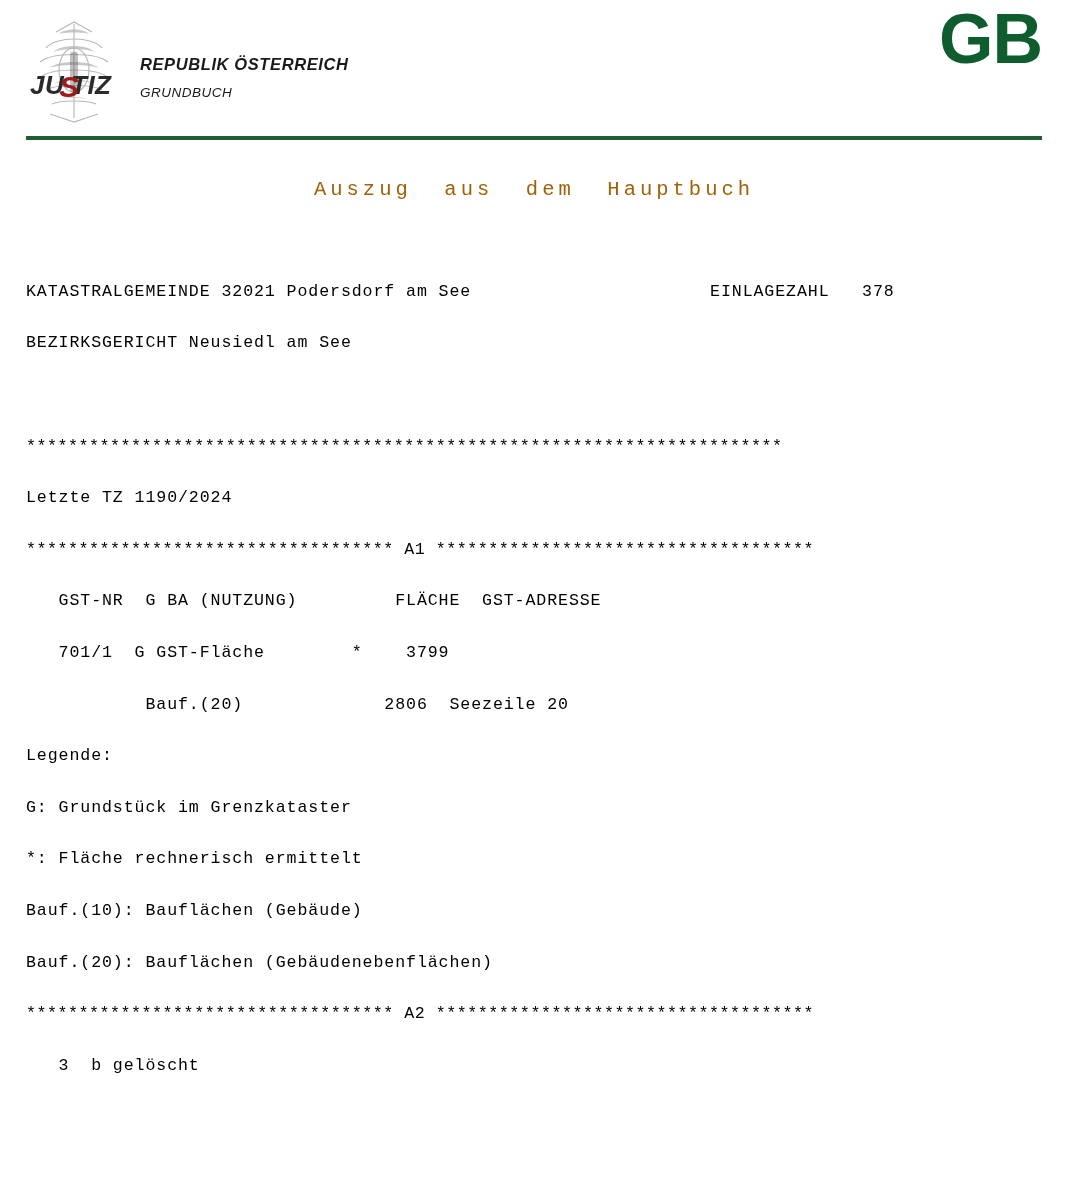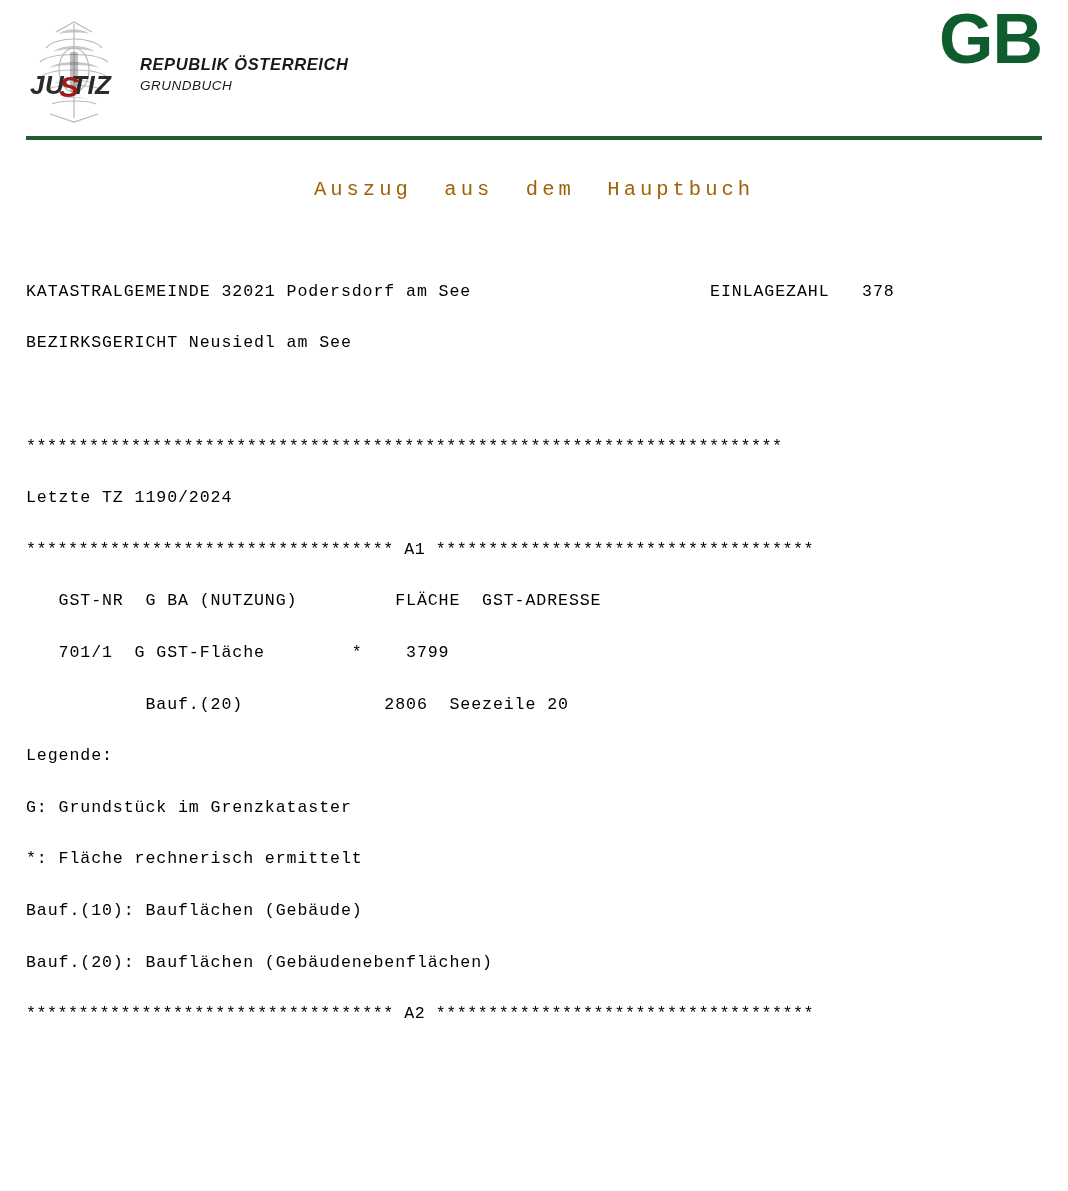--- a/index.html
+++ b/index.html
@@ -53,21 +53,21 @@
     font-weight: bold;
     letter-spacing: 0.6px;
     color: #1a1a1a;
     line-height: 1.25;
   }
   .brand-line2 {
     font-size: 13.5px;
     letter-spacing: 0.5px;
     color: #1a1a1a;
     line-height: 1.4;
-    margin-top: 2px;
+    margin-top: 9px;
   }
 
   .gb-mark {
     position: absolute;
     top: 4px;
     right: 26px;
     font-size: 70px;
     font-weight: bold;
     color: #0f5c2e;
     letter-spacing: -1px;
@@ -161,20 +161,21 @@
 <div class="line stars">*********************************** A1 ************************************</div>
 <div class="line">   GST-NR  G BA (NUTZUNG)         FLÄCHE  GST-ADRESSE</div>
 <div class="line">   701/1  G GST-Fläche        *    3799</div>
 <div class="line">           Bauf.(20)             2806  Seezeile 20</div>
 <div class="line">Legende:</div>
 <div class="line">G: Grundstück im Grenzkataster</div>
 <div class="line">*: Fläche rechnerisch ermittelt</div>
 <div class="line">Bauf.(10): Bauflächen (Gebäude)</div>
 <div class="line">Bauf.(20): Bauflächen (Gebäudenebenflächen)</div>
 <div class="line stars">*********************************** A2 ************************************</div>
+<div class="line">   3  b gelöscht</div>
 
 
 
 
 
 
 
 
 
 

